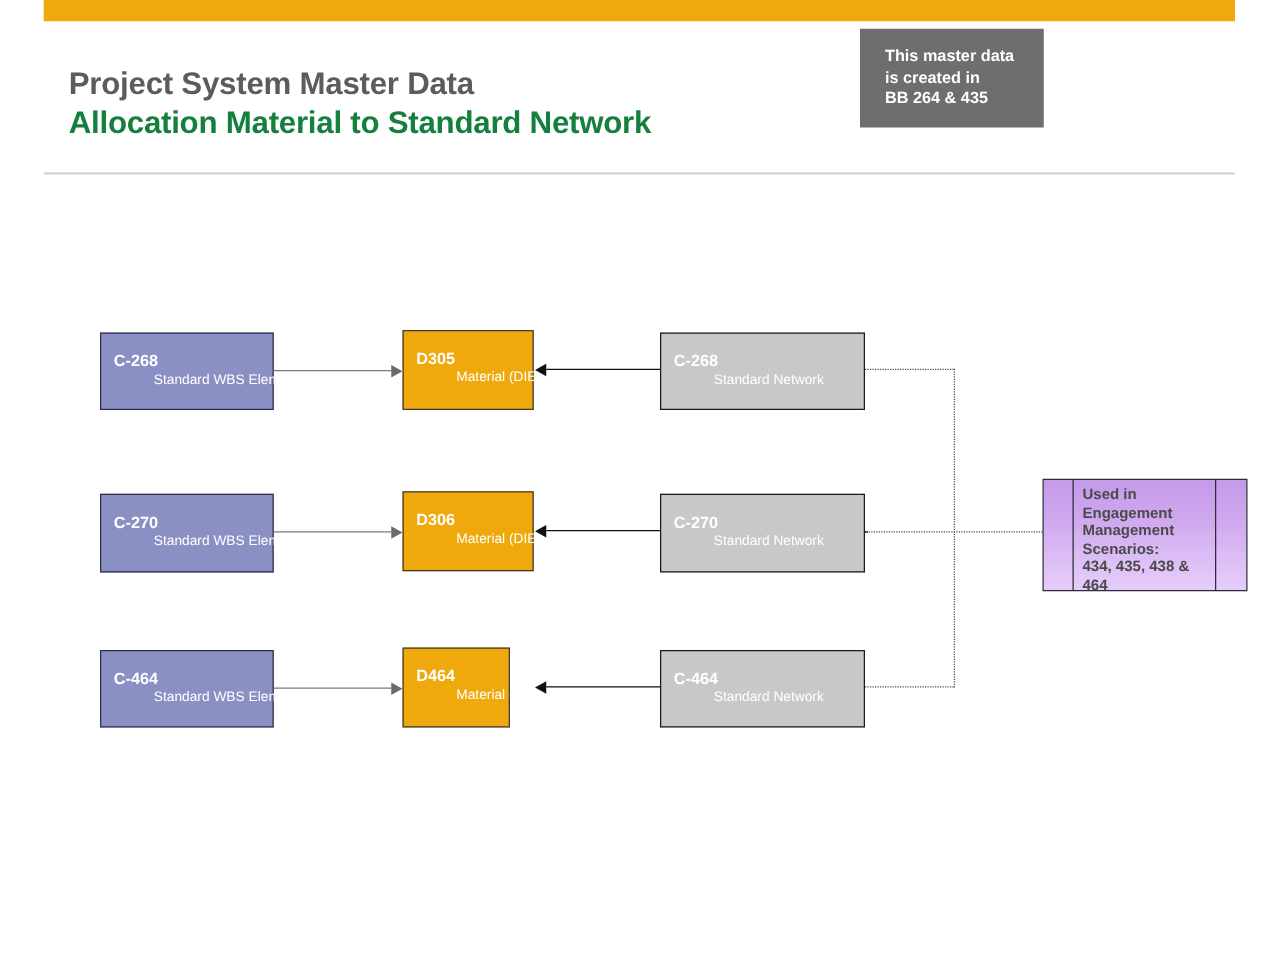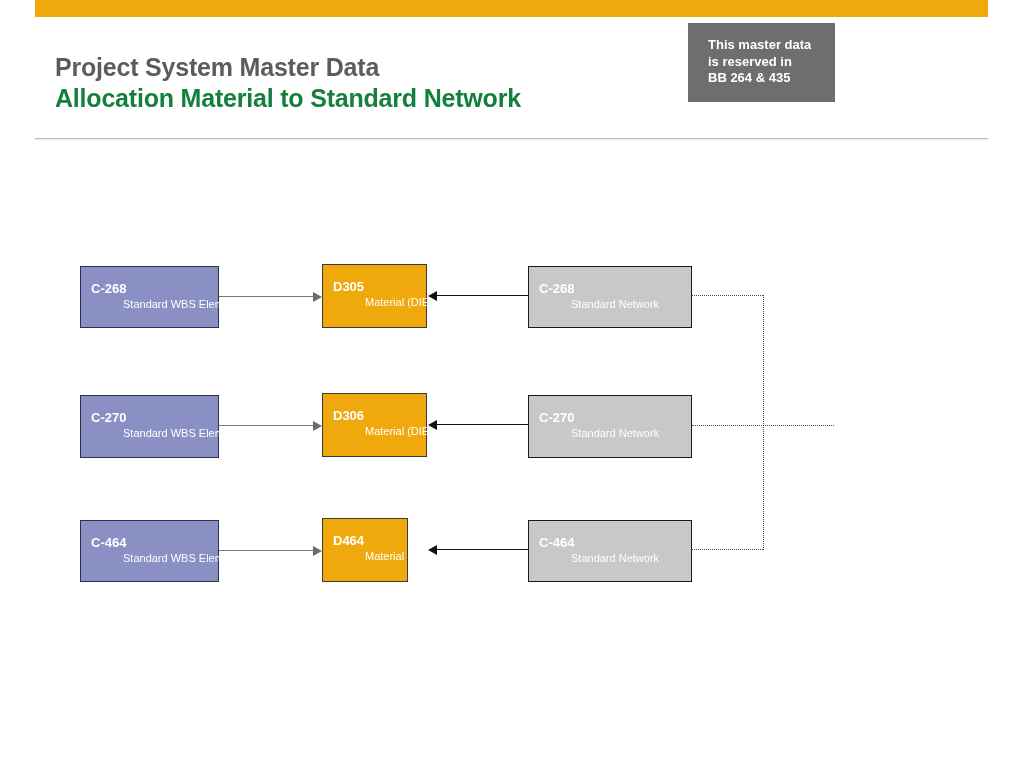--- a/index.html
+++ b/index.html
@@ -226,21 +226,21 @@
 
   <div class="top-bar"></div>
 
   <div class="title-block">
     <div class="title-line1">Project System Master Data</div>
     <div class="title-line2">Allocation Material to Standard Network</div>
   </div>
 
   <div class="note-box">
     <div class="note-line">This master data</div>
-    <div class="note-line">is reserved in</div>
+    <div class="note-line">is created in</div>
     <div class="note-line">BB 264 &amp; 435</div>
   </div>
 
   <div class="header-rule"></div>
   <div class="header-rule-shadow"></div>
 
   <div class="diagram">
 
     <div class="node wbs" style="left:80px; top:266px; width:139px; height:62px;">
       <div class="node-title">C-268</div>
@@ -303,17 +303,29 @@
     <div class="node network" style="left:528px; top:520px; width:164px; height:62px;">
       <div class="node-title">C-464</div>
       <div class="node-sub">Standard Network</div>
     </div>
 
     <div class="dot-h" style="left:692px; top:295px; width:71px;"></div>
     <div class="dot-h" style="left:692px; top:425px; width:142px;"></div>
     <div class="dot-h" style="left:692px; top:549px; width:71px;"></div>
     <div class="dot-v" style="left:763px; top:295px; height:255px;"></div>
 
+    <div class="callout">
+      <div class="edge-line edge-left"></div>
+      <div class="edge-line edge-right"></div>
+      <div class="callout-text">
+        <div>Used in</div>
+        <div>Engagement</div>
+        <div>Management</div>
+        <div>Scenarios:</div>
+        <div>434, 435, 438 &amp;</div>
+        <div>464</div>
+      </div>
+    </div>
 
   </div>
 
 
 </div>
 
 </body></html>

